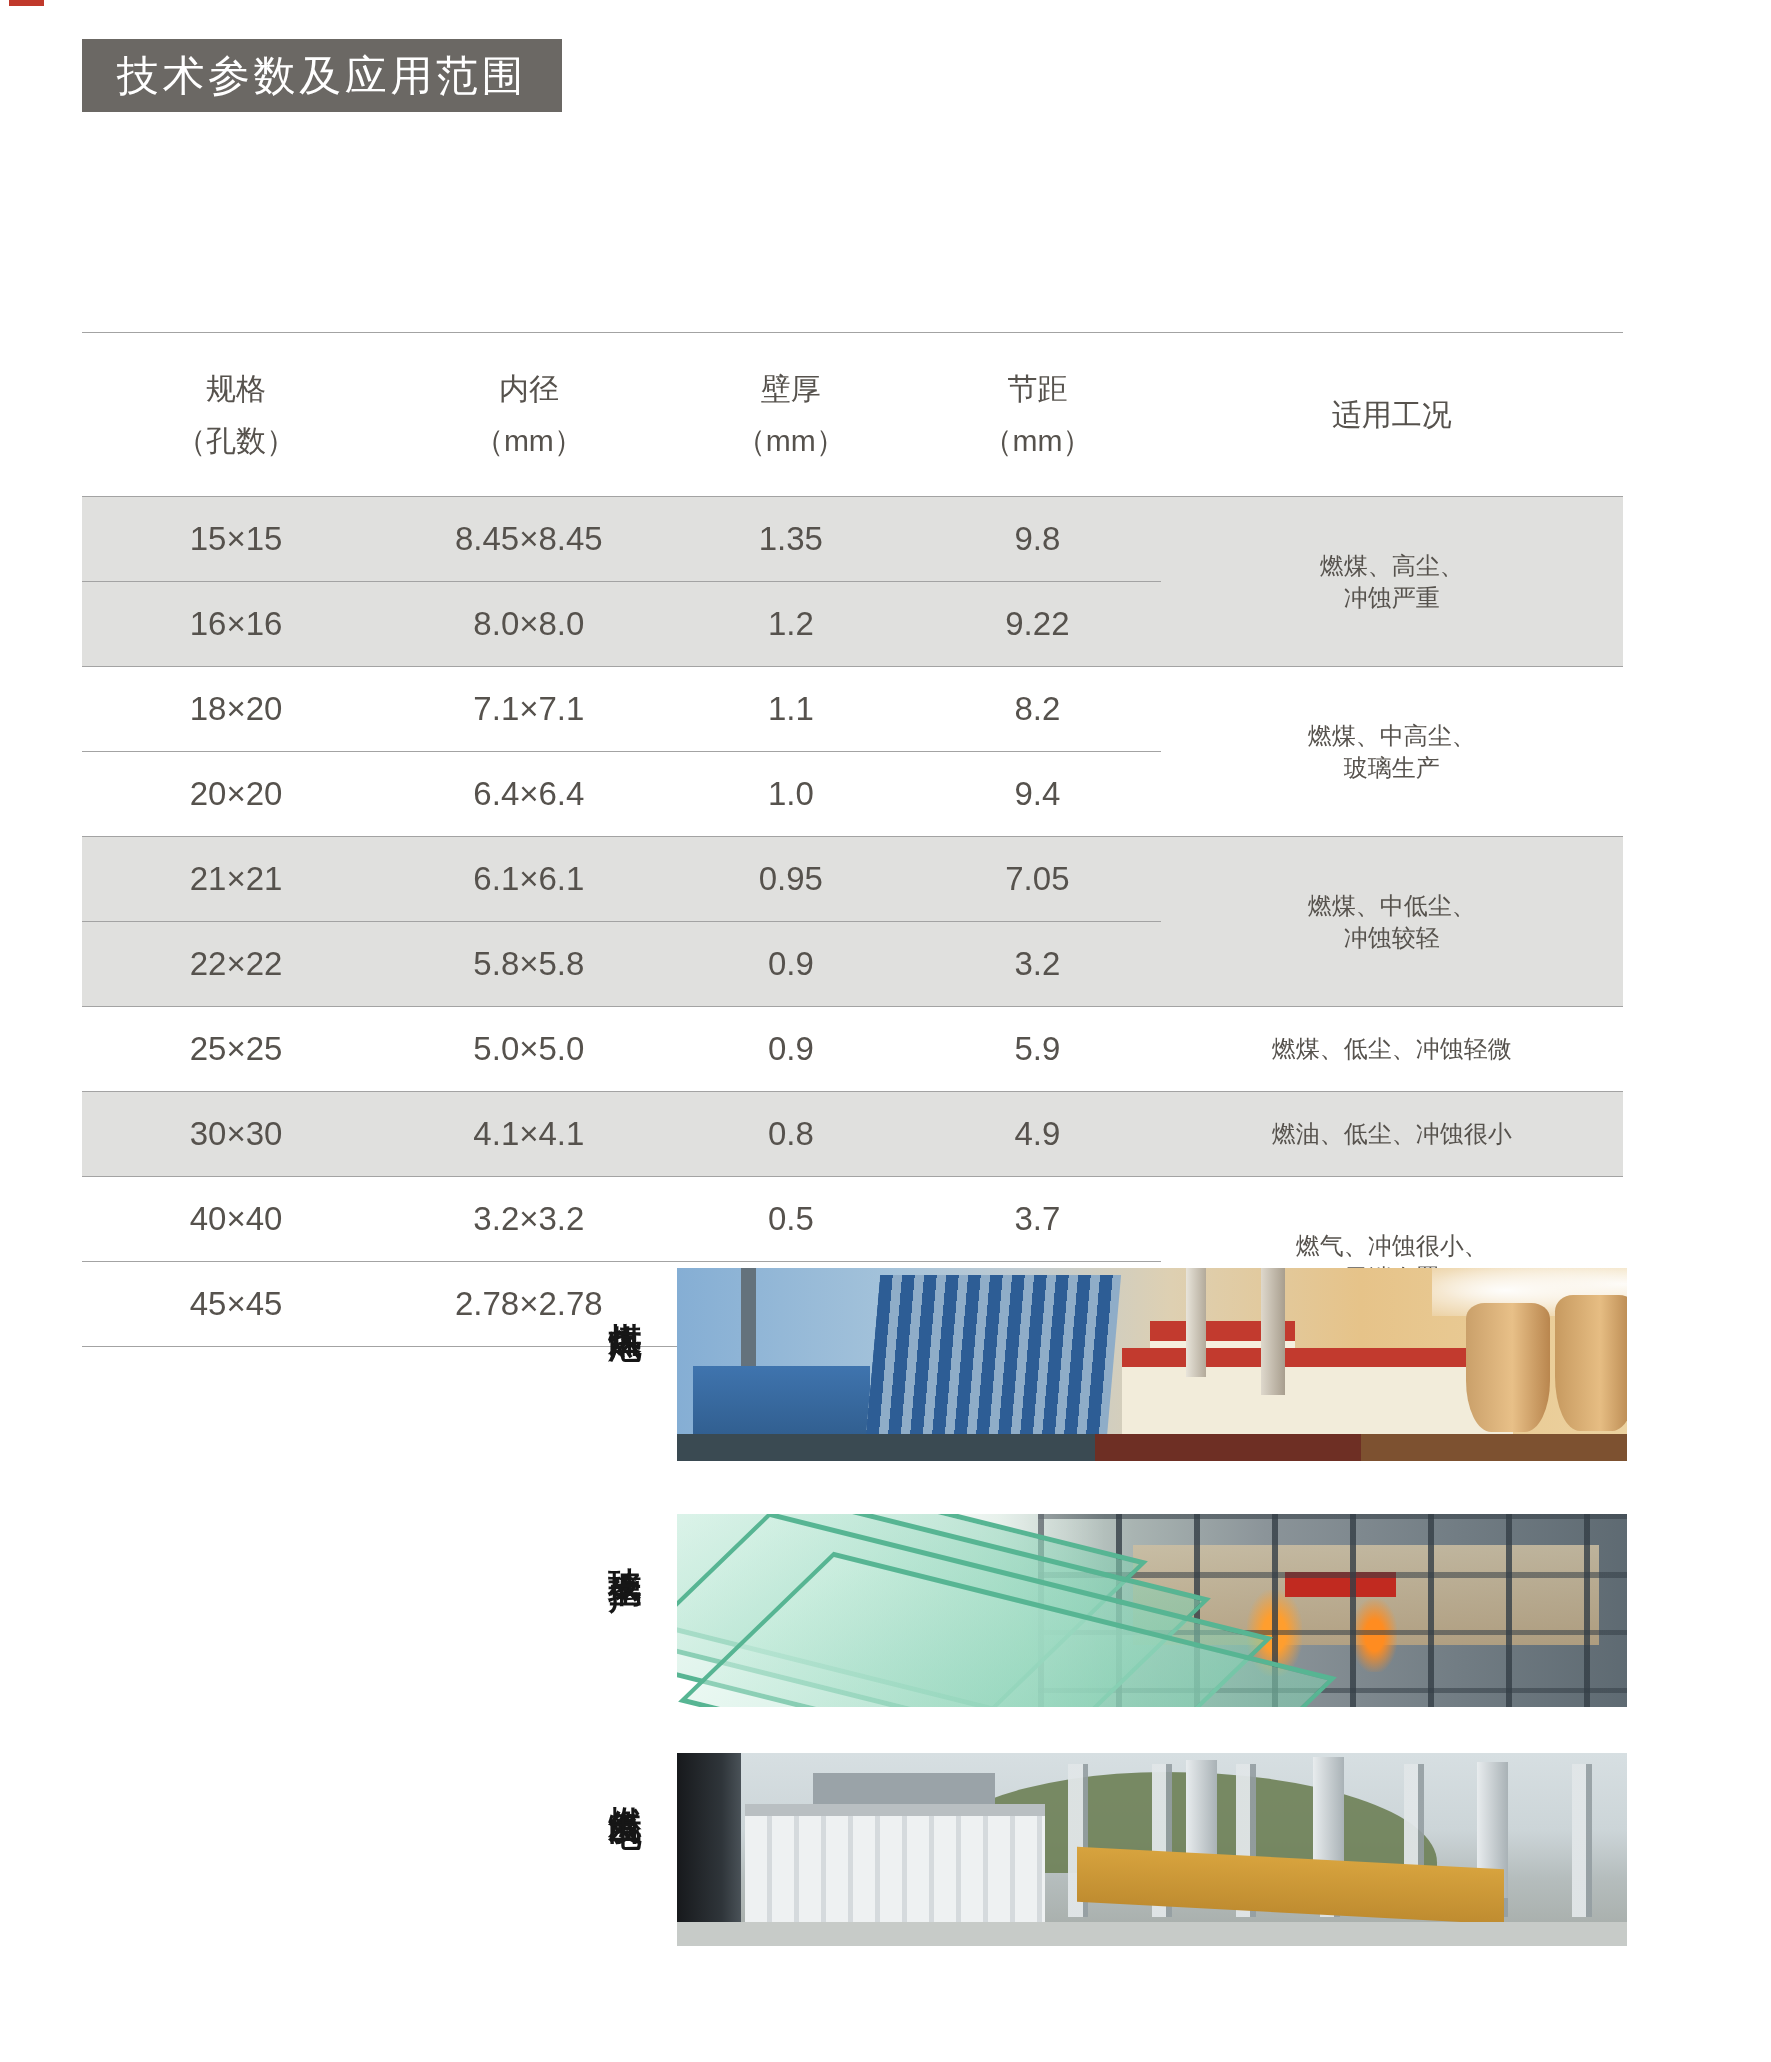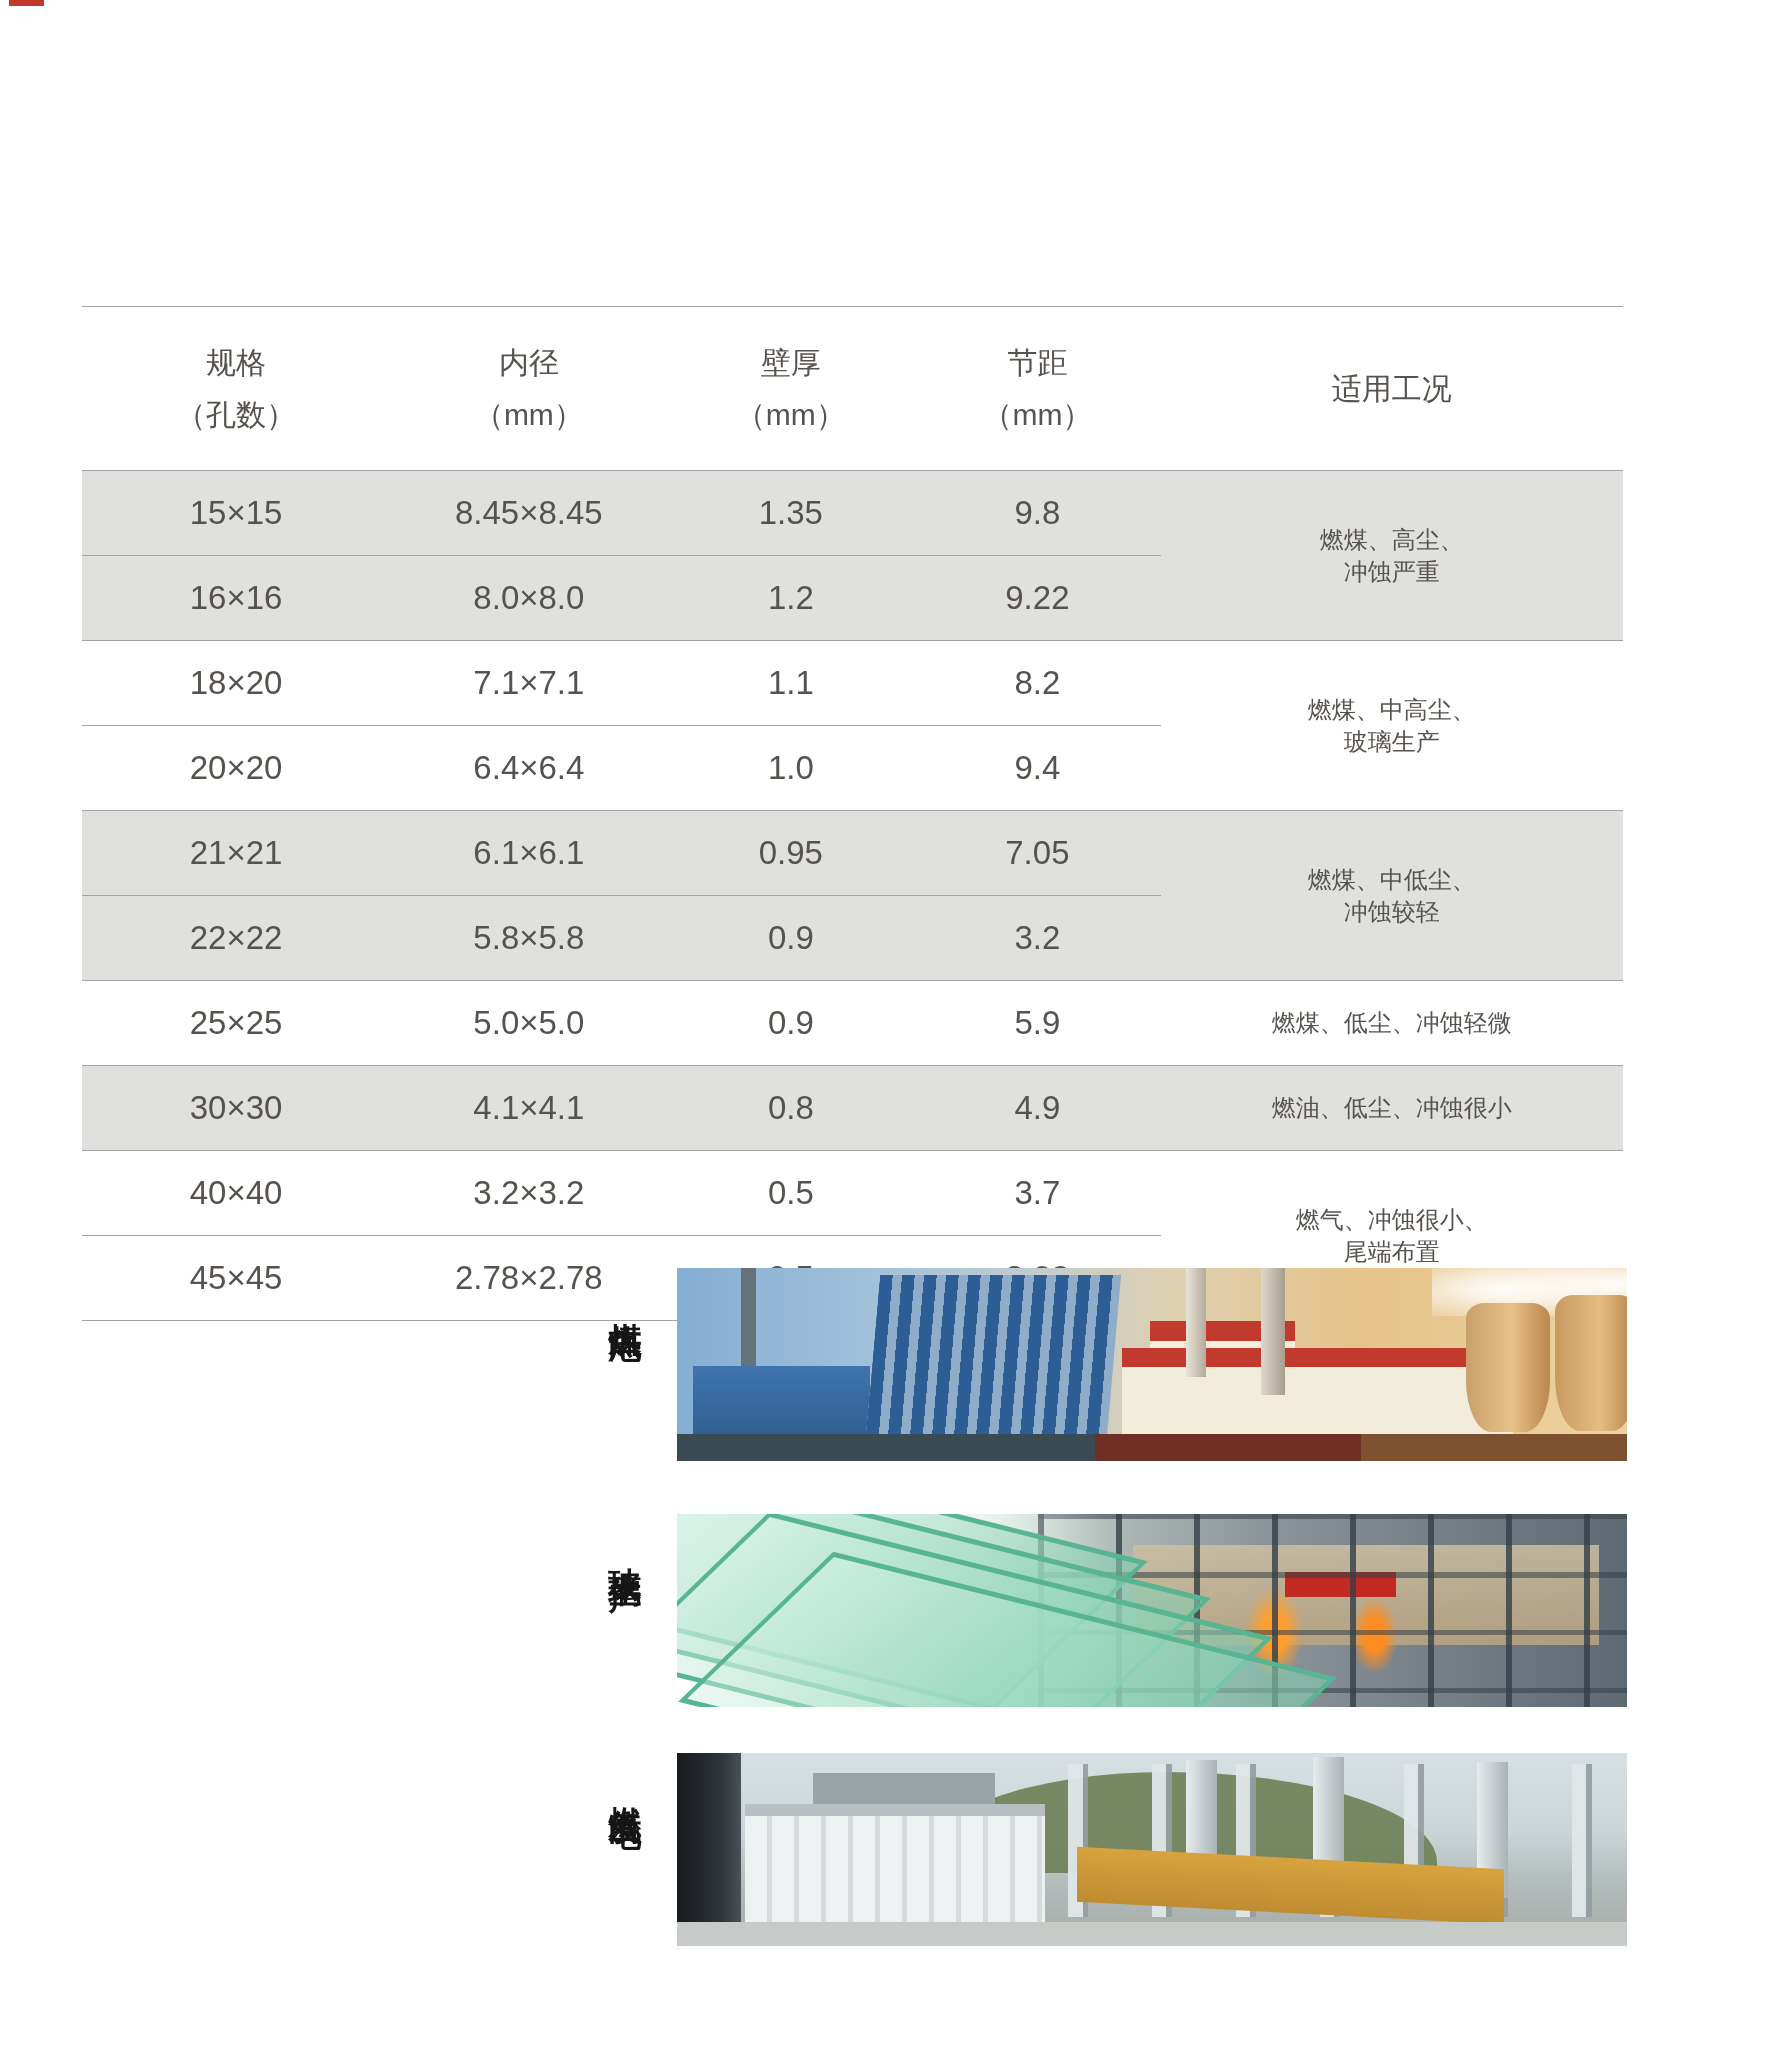--- a/index.html
+++ b/index.html
@@ -9,21 +9,21 @@
   .page{position:relative;width:1772px;height:2063px;background:#fff;overflow:hidden;
         font-family:"Liberation Sans","DejaVu Sans",sans-serif;color:var(--text);}
   .edge-mark{position:absolute;left:9px;top:0;width:35px;height:5.5px;background:#c0392b;}
   
   .title-bar{position:absolute;left:82px;top:39px;width:480px;height:73px;background:var(--bar);
              display:flex;align-items:center;justify-content:center;}
   .title-bar span{color:#ffffff;font-size:42px;letter-spacing:3.6px;font-weight:500;}
   .title-en{position:absolute;left:582px;top:39px;height:73px;display:flex;align-items:center;
             font-size:45px;color:var(--subtitle);letter-spacing:0.9px;font-weight:400;}
   
-  table.param{position:absolute;left:82px;top:306px;width:1541px;border-collapse:collapse;table-layout:fixed;
+  table.param{position:absolute;left:82px;top:332px;width:1541px;border-collapse:collapse;table-layout:fixed;
               border-top:1.8px solid var(--line);border-bottom:1.8px solid var(--line);}
   table.param th{height:163px;font-weight:normal;font-size:30px;color:var(--text);
                  text-align:center;vertical-align:middle;padding:0;}
   table.param th div{line-height:1;}
   table.param th div + div{margin-top:22px;}
   table.param tbody td{border-top:1.8px solid var(--line);height:52px;padding:16px;
                        text-align:center;vertical-align:middle;font-size:33px;color:var(--text);}
   table.param td.shade{background:var(--stripe);}
   table.param td.cond{font-size:24px;}
   table.param td.cond div{line-height:1.32;}
@@ -68,20 +68,23 @@
   .s3-darkL{left:0;top:0;width:64px;height:100%;background:linear-gradient(90deg,#17191c,#2f353a 70%,#4a5258);}
   .s3-ground{left:0;bottom:0;width:100%;height:23.6px;background:#c7cbc8;}
 </style>
 </head>
 <body>
 
 <div class="page">
 
   <div class="edge-mark"></div>
 
+  <div class="title-bar">
+    <span>技术参数及应用范围</span>
+  </div>
 
   <table class="param">
     <colgroup>
       <col style="width:20%">
         <col style="width:18%">
         <col style="width:16%">
         <col style="width:16%">
         <col style="width:30%">
     </colgroup>
     <thead>

